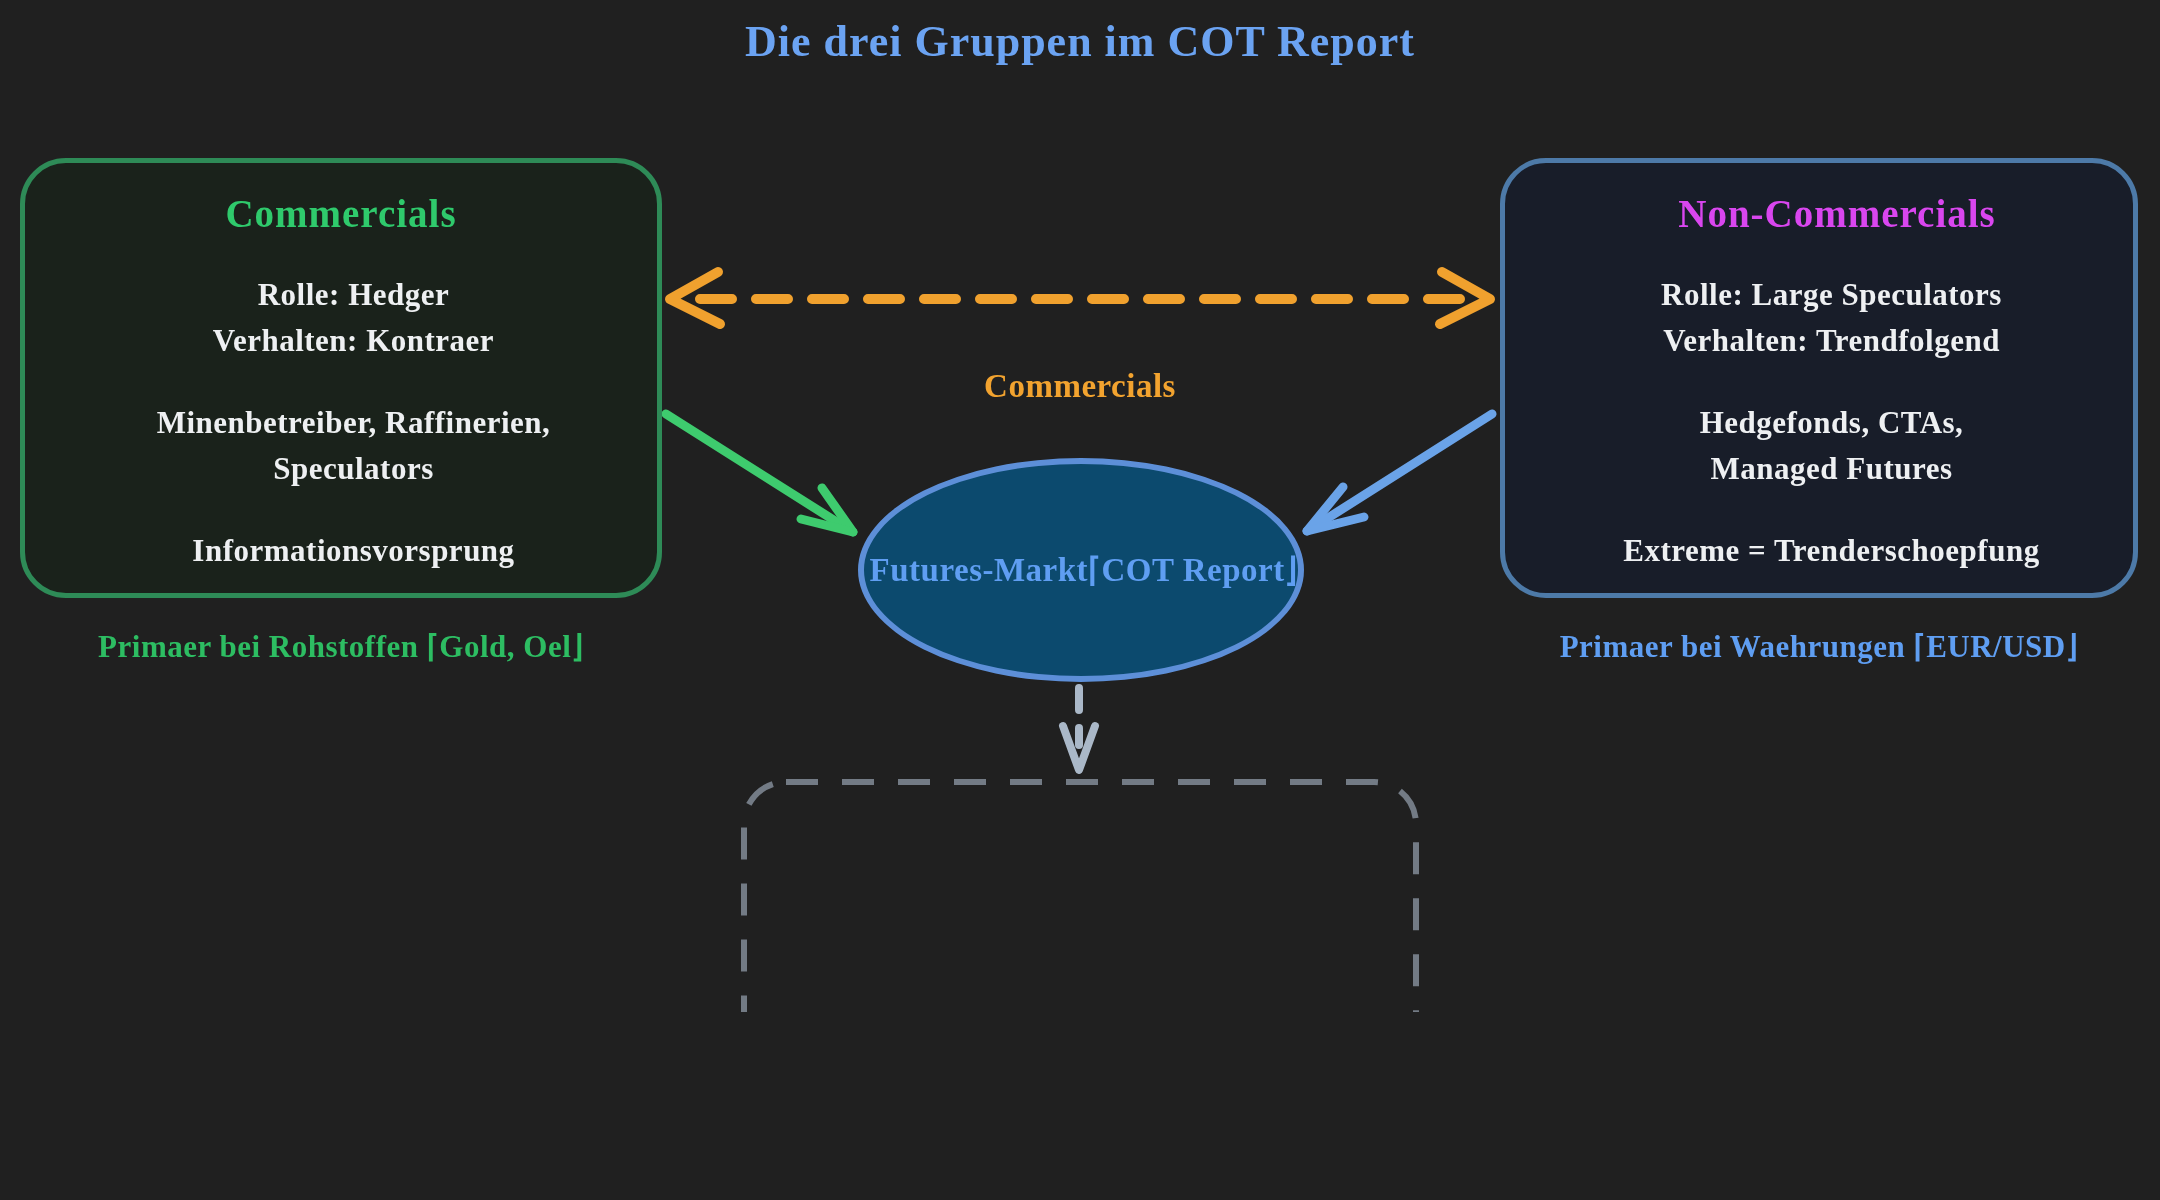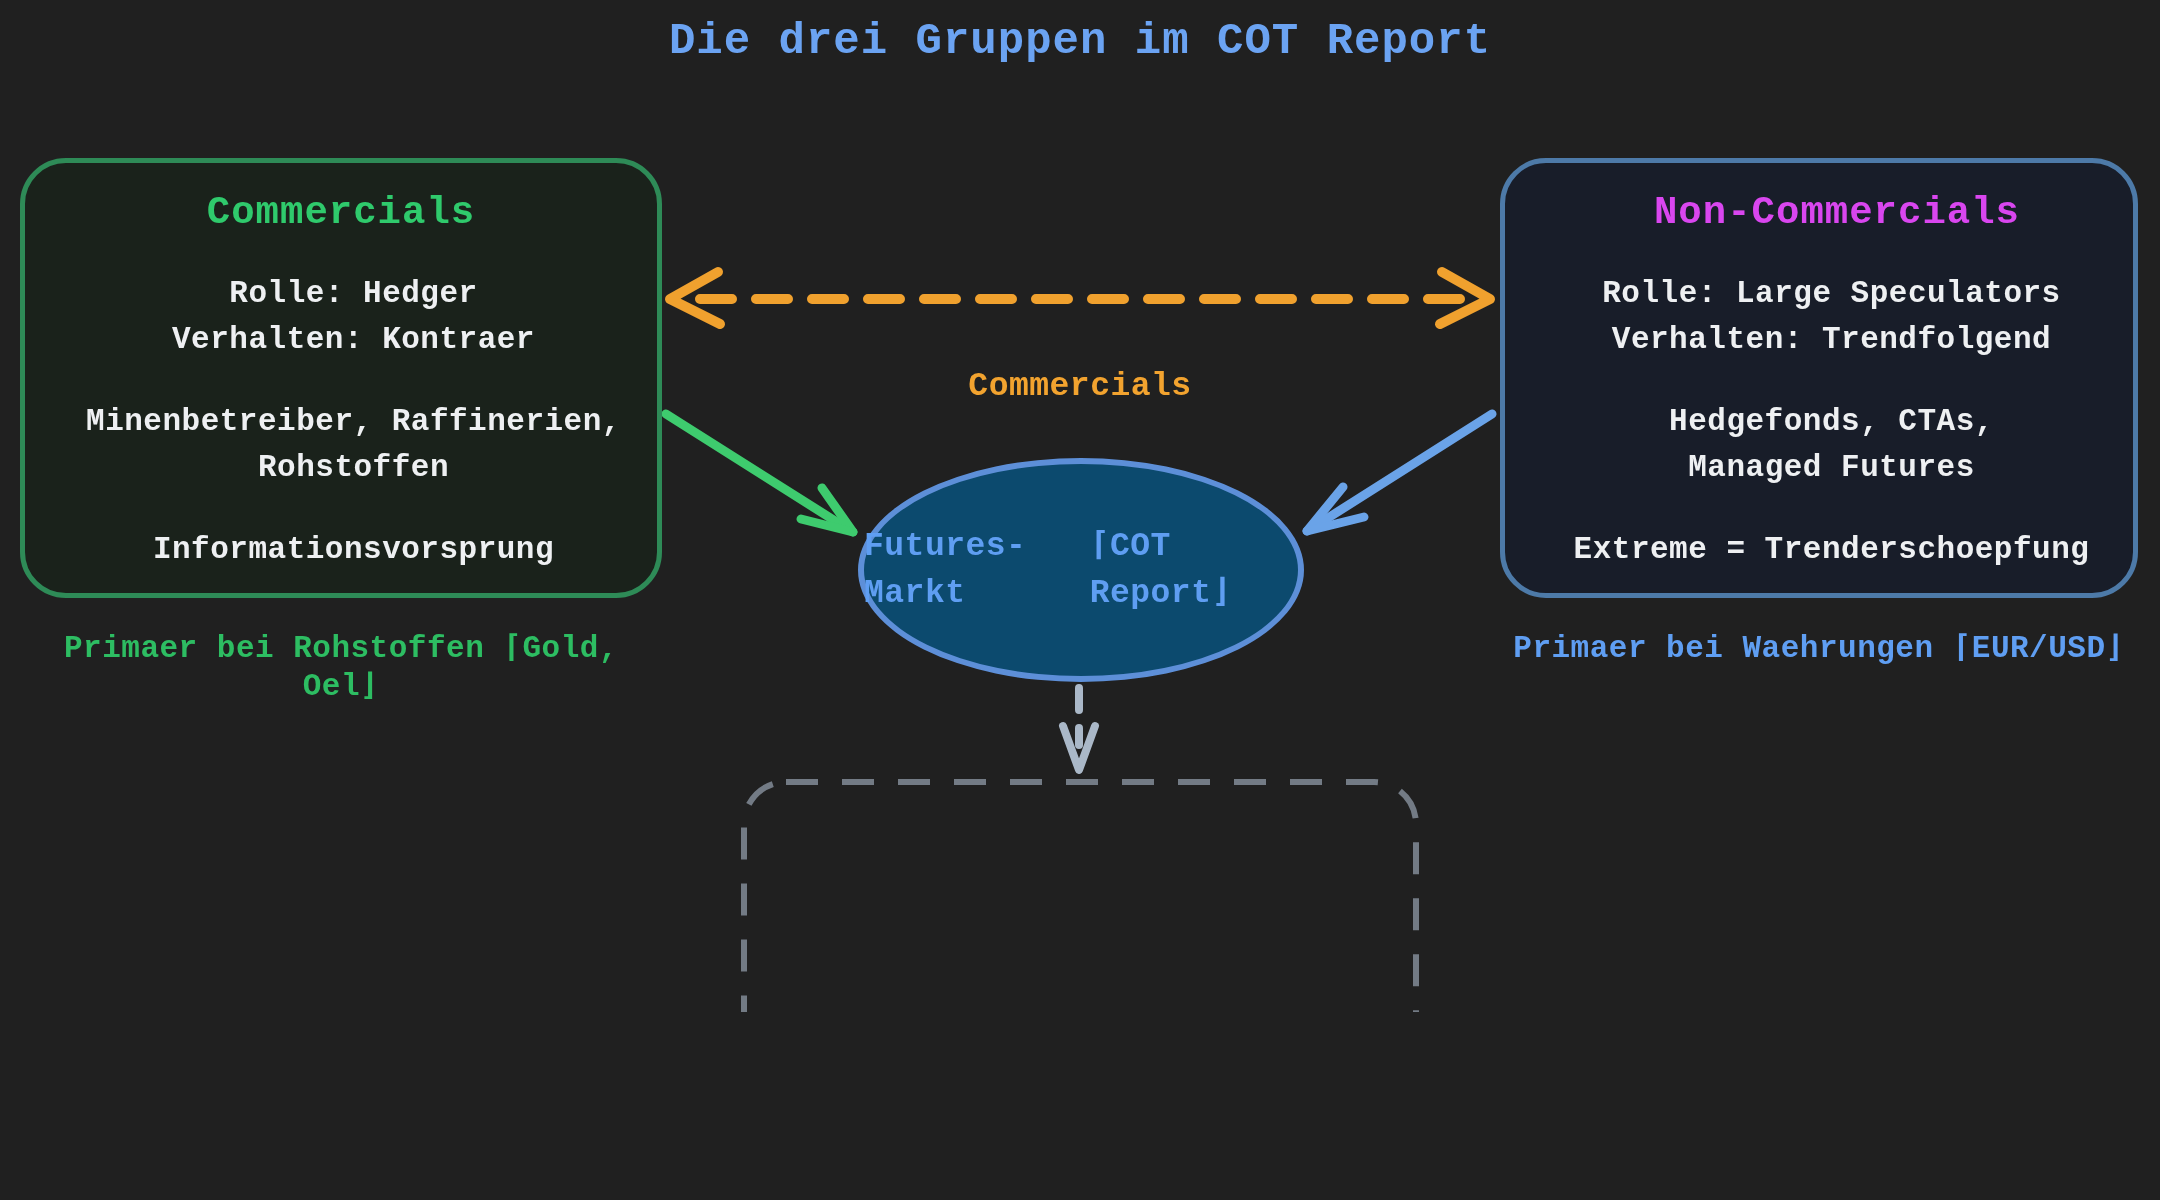--- a/index.html
+++ b/index.html
@@ -1,18 +1,18 @@
 <!DOCTYPE html>
 <html><head>
 <meta charset="utf-8">
 <style>
   html,body{margin:0;padding:0;background:#202020;}
   #canvas{
     position:relative;width:2160px;height:1012px;background:#202020;
-    font-family:Liberation Mono, monospace;overflow:hidden;
+    font-family:Liberation Serif, serif;overflow:hidden;
   }
   .abs{position:absolute;}
   #main-title{
     left:0;top:16px;width:2160px;text-align:center;
     font-size:44px;font-weight:bold;color:#6ba3f2;letter-spacing:1px;
   }
   
   .group-box{
     box-sizing:border-box;border-radius:46px;text-align:center;
   }
@@ -94,21 +94,21 @@
   </svg>
 
   <div class="abs" id="main-title">Die drei Gruppen im COT Report</div>
 
   <div class="abs group-box" id="commercials-box">
     <div class="box-title">Commercials</div>
     <div class="box-body">
       <div class="body-line">Rolle: Hedger</div>
       <div class="body-line">Verhalten: Kontraer</div>
       <div class="body-line gap">Minenbetreiber, Raffinerien,</div>
-      <div class="body-line">Rohstoffen</div>
+      <div class="body-line">Speculators</div>
       <div class="body-line gap">Informationsvorsprung</div>
     </div>
   </div>
   <div class="abs caption" id="commercials-caption">Primaer bei Rohstoffen ⌈Gold, Oel⌋</div>
 
   <div class="abs group-box" id="noncommercials-box">
     <div class="box-title">Non-Commercials</div>
     <div class="box-body">
       <div class="body-line">Rolle: Large Speculators</div>
       <div class="body-line">Verhalten: Trendfolgend</div>

